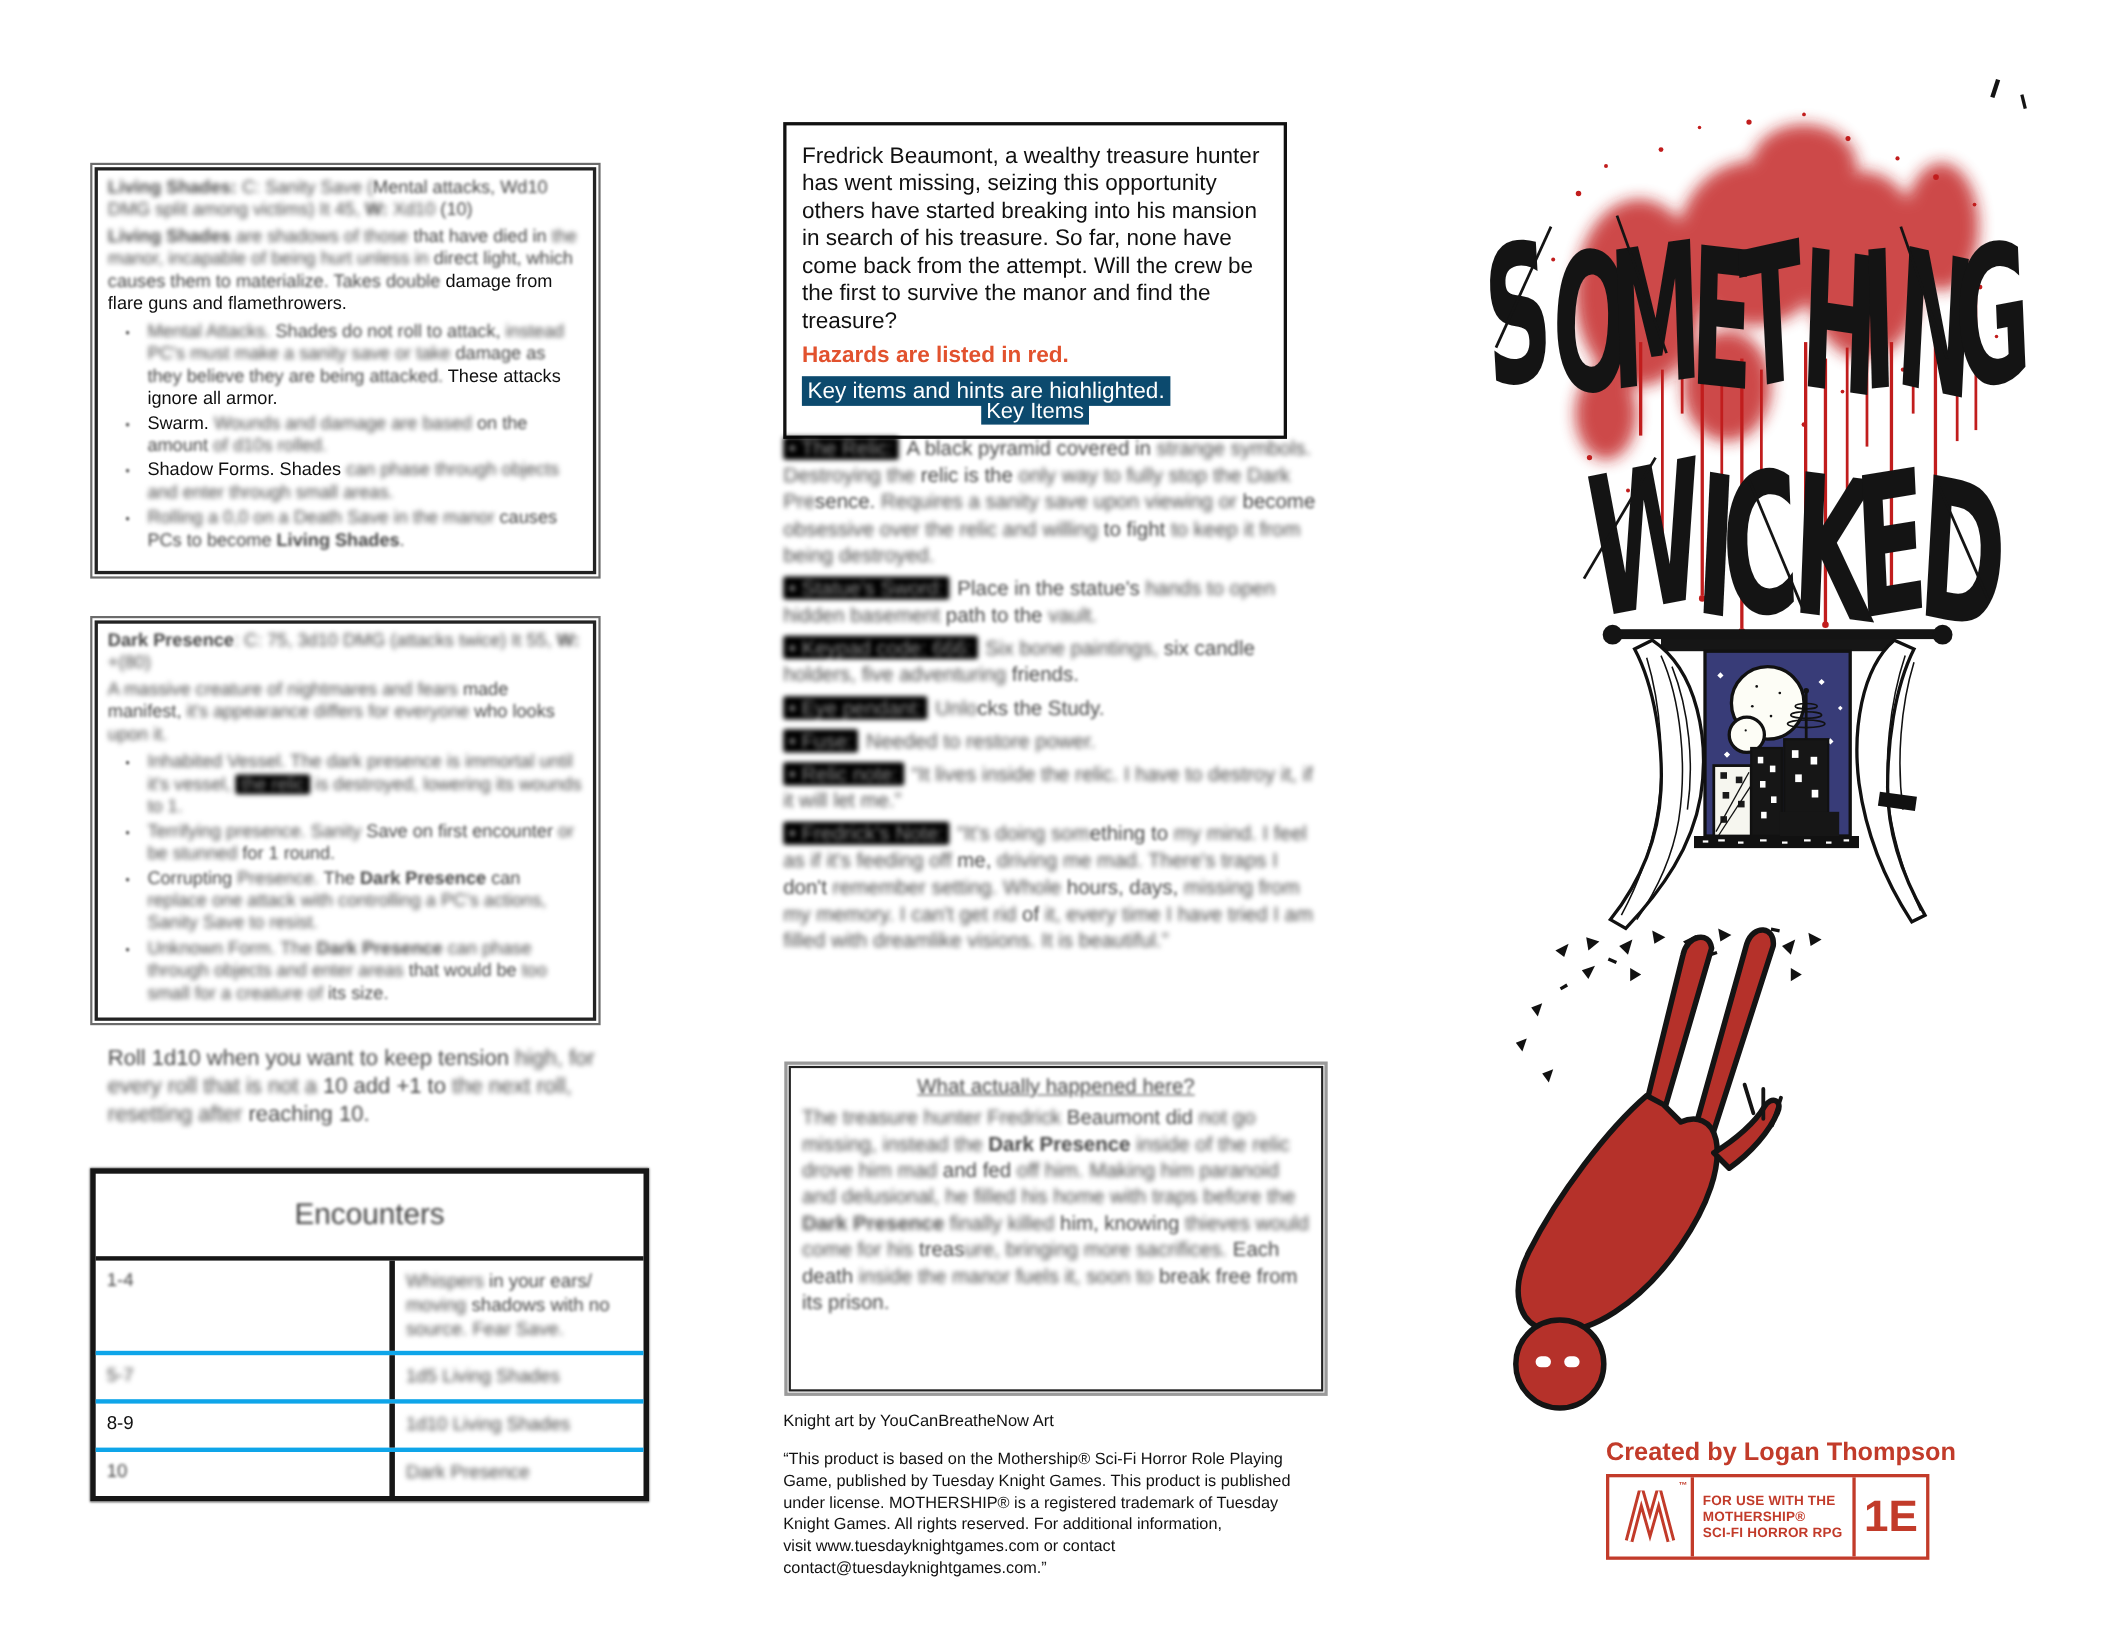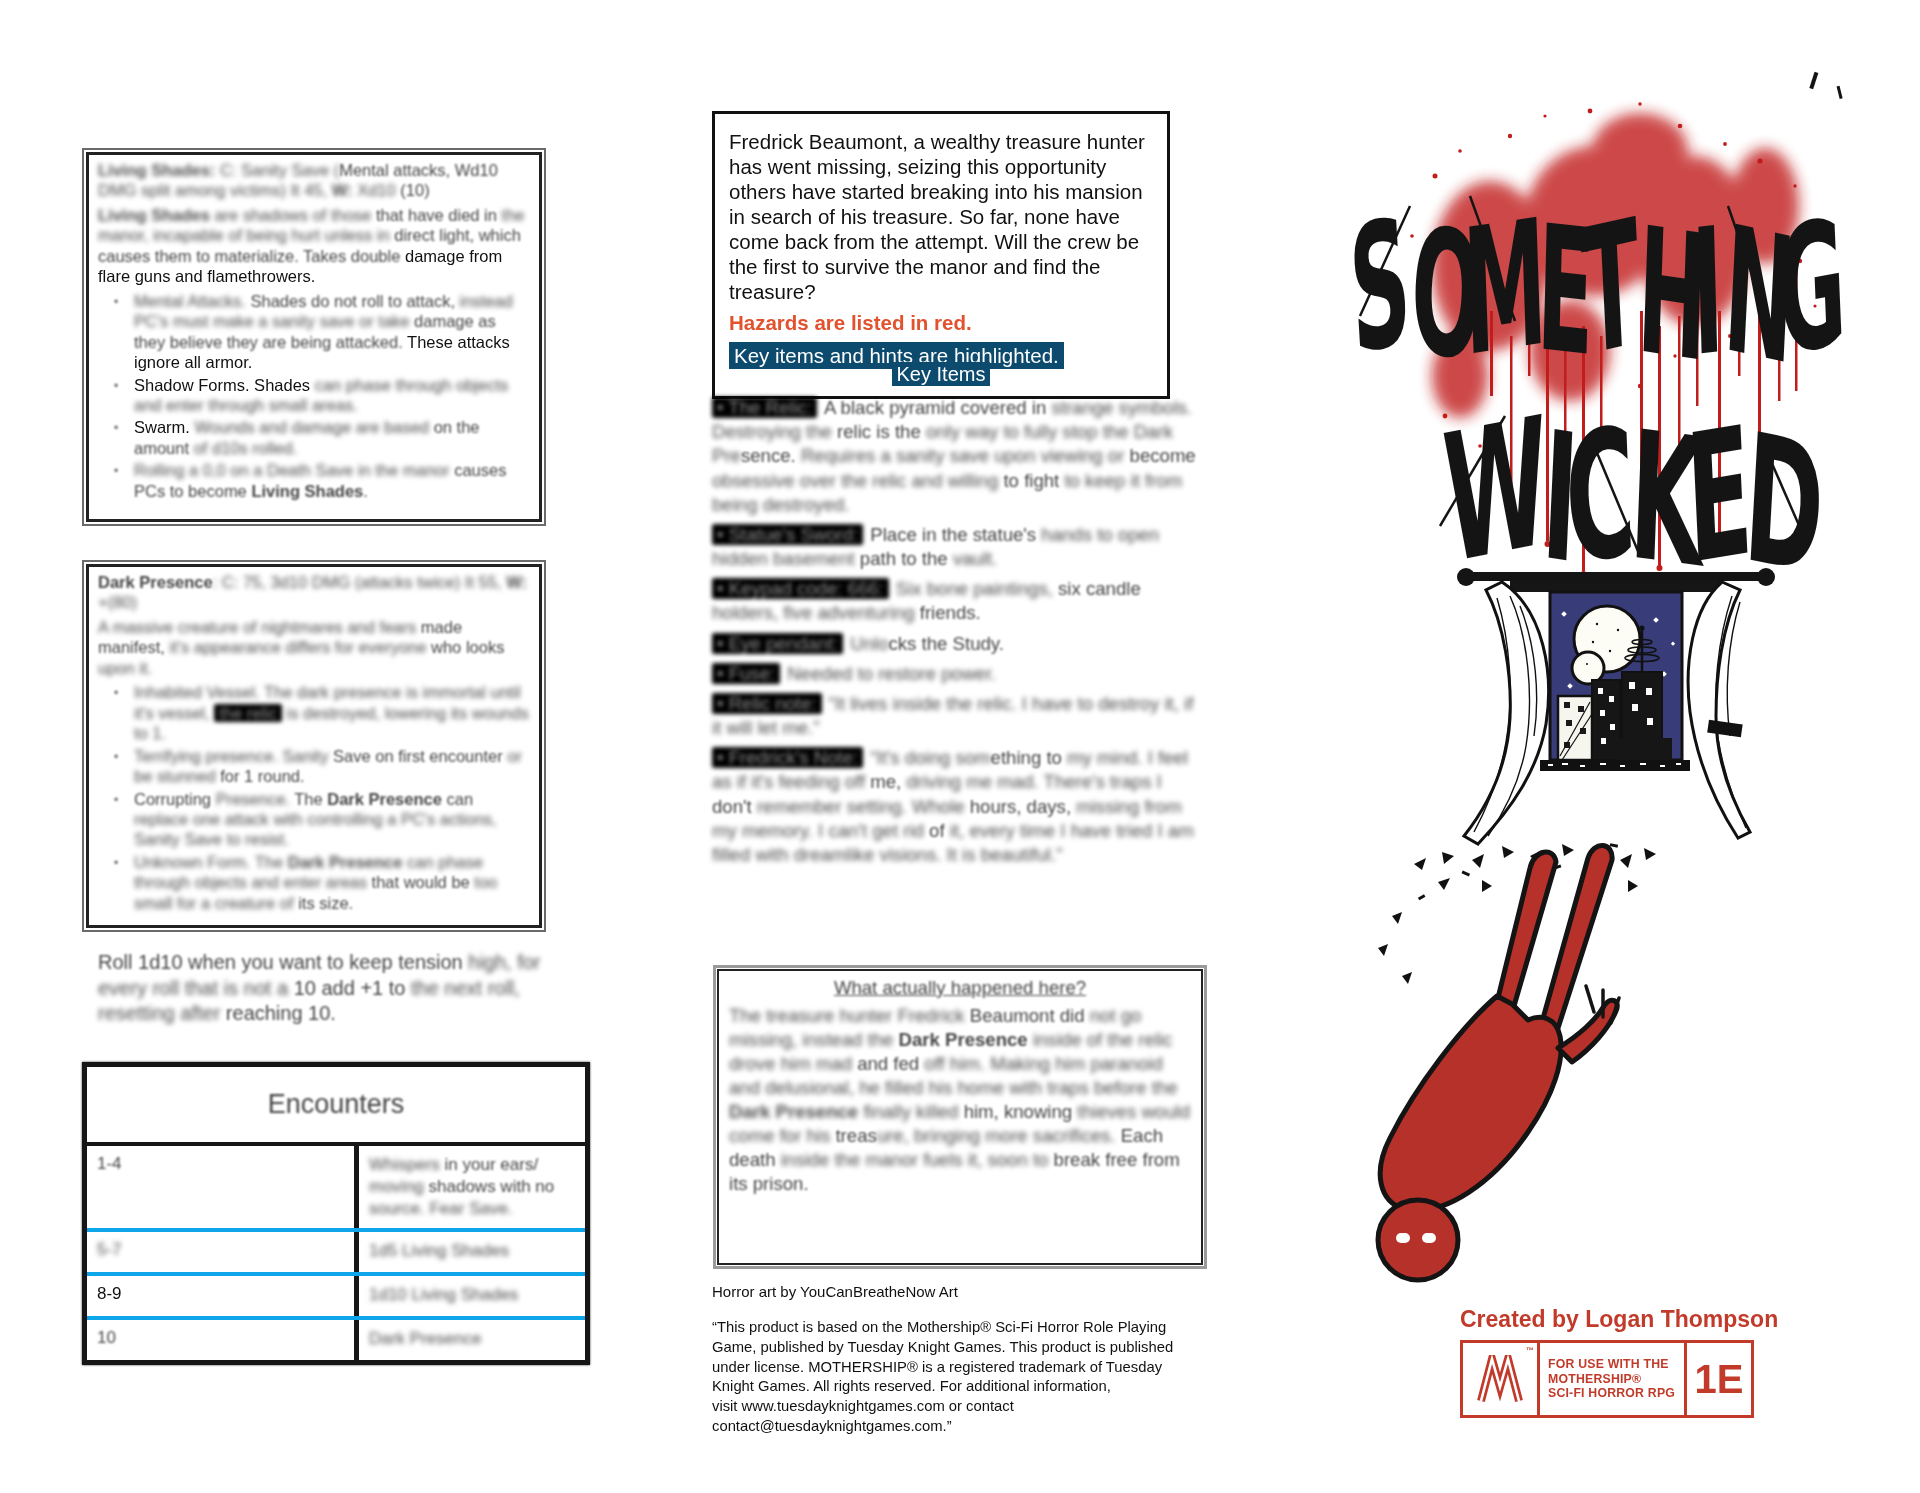--- a/index.html
+++ b/index.html
@@ -76,25 +76,25 @@
   <div class="statbox" id="box1">
     <div class="inner">
       <p><span class="b blur">Living Shades:</span><span class="blur"> C: Sanity Save (</span><span class="dim">Mental attacks, Wd10</span><span class="blur"> DMG split among victims) It 45, </span><span class="b blur">W:</span><span class="blur"> Xd10 </span><span class="dim">(10)</span></p>
       <p><span class="b blur">Living Shades</span><span class="blur"> are shadows of those </span><span class="dim">that have died in </span><span class="blur">the manor, incapable of being hurt unless in </span><span class="dim">direct light, which causes them to materialize. Takes double </span><span>damage from flare guns and flamethrowers.</span></p>
       <div class="bul">
           <span class="mark">•</span>
           <p><span class="blur">Mental Attacks. </span><span class="dim">Shades do not roll to attack, </span><span class="blur">instead PC's must make a sanity save or take </span><span class="dim">damage as they believe they are being attacked. </span><span>These attacks ignore all armor.</span></p>
         </div>
       <div class="bul">
           <span class="mark">•</span>
+          <p><span>Swarm. </span><span class="blur">Wounds and damage are based </span><span class="dim">on the amount </span><span class="blur">of d10s rolled.</span></p>
+        </div>
+      <div class="bul">
+          <span class="mark">•</span>
           <p><span>Shadow Forms. Shades </span><span class="blur">can phase through </span><span class="blur">objects and enter through small areas.</span></p>
-        </div>
-      <div class="bul">
-          <span class="mark">•</span>
-          <p><span>Swarm. </span><span class="blur">Wounds and damage are based </span><span class="dim">on the amount </span><span class="blur">of d10s rolled.</span></p>
         </div>
       <div class="bul">
           <span class="mark">•</span>
           <p><span class="blur">Rolling a 0,0 on a Death Save in the manor </span><span class="dim">causes PCs to become </span><span class="b dim">Living Shades</span><span class="dim">.</span></p>
         </div>
     </div>
   </div>
 
   <div class="statbox" id="box2">
     <div class="inner">
@@ -159,21 +159,21 @@
     <div class="ki"><span class="hl chip">•  Fredrick's Note:</span><span><span class="blur">“It's doing som</span><span class="dim">ething to </span><span class="blur">my mind. I feel as if it's feeding off </span><span class="dim">me, </span><span class="blur">driving me mad. There's traps I </span><span class="dim">don't </span><span class="blur">remember setting. Whole </span><span class="dim">hours, days, </span><span class="blur">missing from my memory. I can't get rid </span><span class="dim">of </span><span class="blur">it, every time I have tried I am filled with </span><span class="blur">dreamlike visions. It is beautiful.”</span></span></div>
   </div>
 
   <div class="whbox">
     <div class="inner">
       <p class="wh-head"><span class="dim u">What actually happened here?</span></p>
       <p><span class="blur">The treasure hunter Fredrick </span><span class="dim">Beaumont did </span><span class="blur">not go missing, instead the </span><span class="b dim">Dark Presence </span><span class="blur">inside of the relic drove him mad </span><span class="dim">and fed </span><span class="blur">off him. Making him paranoid and </span><span class="blur">delusional, he filled his home with traps </span><span class="blur">before the </span><span class="b blur">Dark Presence</span><span class="blur"> finally killed </span><span class="dim">him, </span><span class="dim">knowing </span><span class="blur">thieves would come for his </span><span class="dim">treas</span><span class="blur">ure, bringing more sacrifices. </span><span class="dim">Each </span><span class="dim">death </span><span class="blur">inside the manor fuels it, soon to </span><span class="dim">break </span><span class="dim">free from its prison.</span></p>
     </div>
   </div>
 
-  <p class="cover-credit">Horror art by YouCanBreatheNow Art</p>
+  <p class="cover-credit">Knight art by YouCanBreatheNow Art</p>
   <p class="legal">“This product is based on the Mothership® Sci-Fi Horror Role Playing Game, published by Tuesday Knight Games. This product is published under license. MOTHERSHIP® is a registered trademark of Tuesday Knight Games. All rights reserved. For additional information,
 visit www.tuesdayknightgames.com or contact contact@tuesdayknightgames.com.”</p>
 
   <svg class="title-art" viewBox="0 0 540 522" xmlns="http://www.w3.org/2000/svg">
     <defs>
         <filter id="splat">
           <feGaussianBlur stdDeviation="7"></feGaussianBlur>
         </filter>
       </defs>
     <g>

